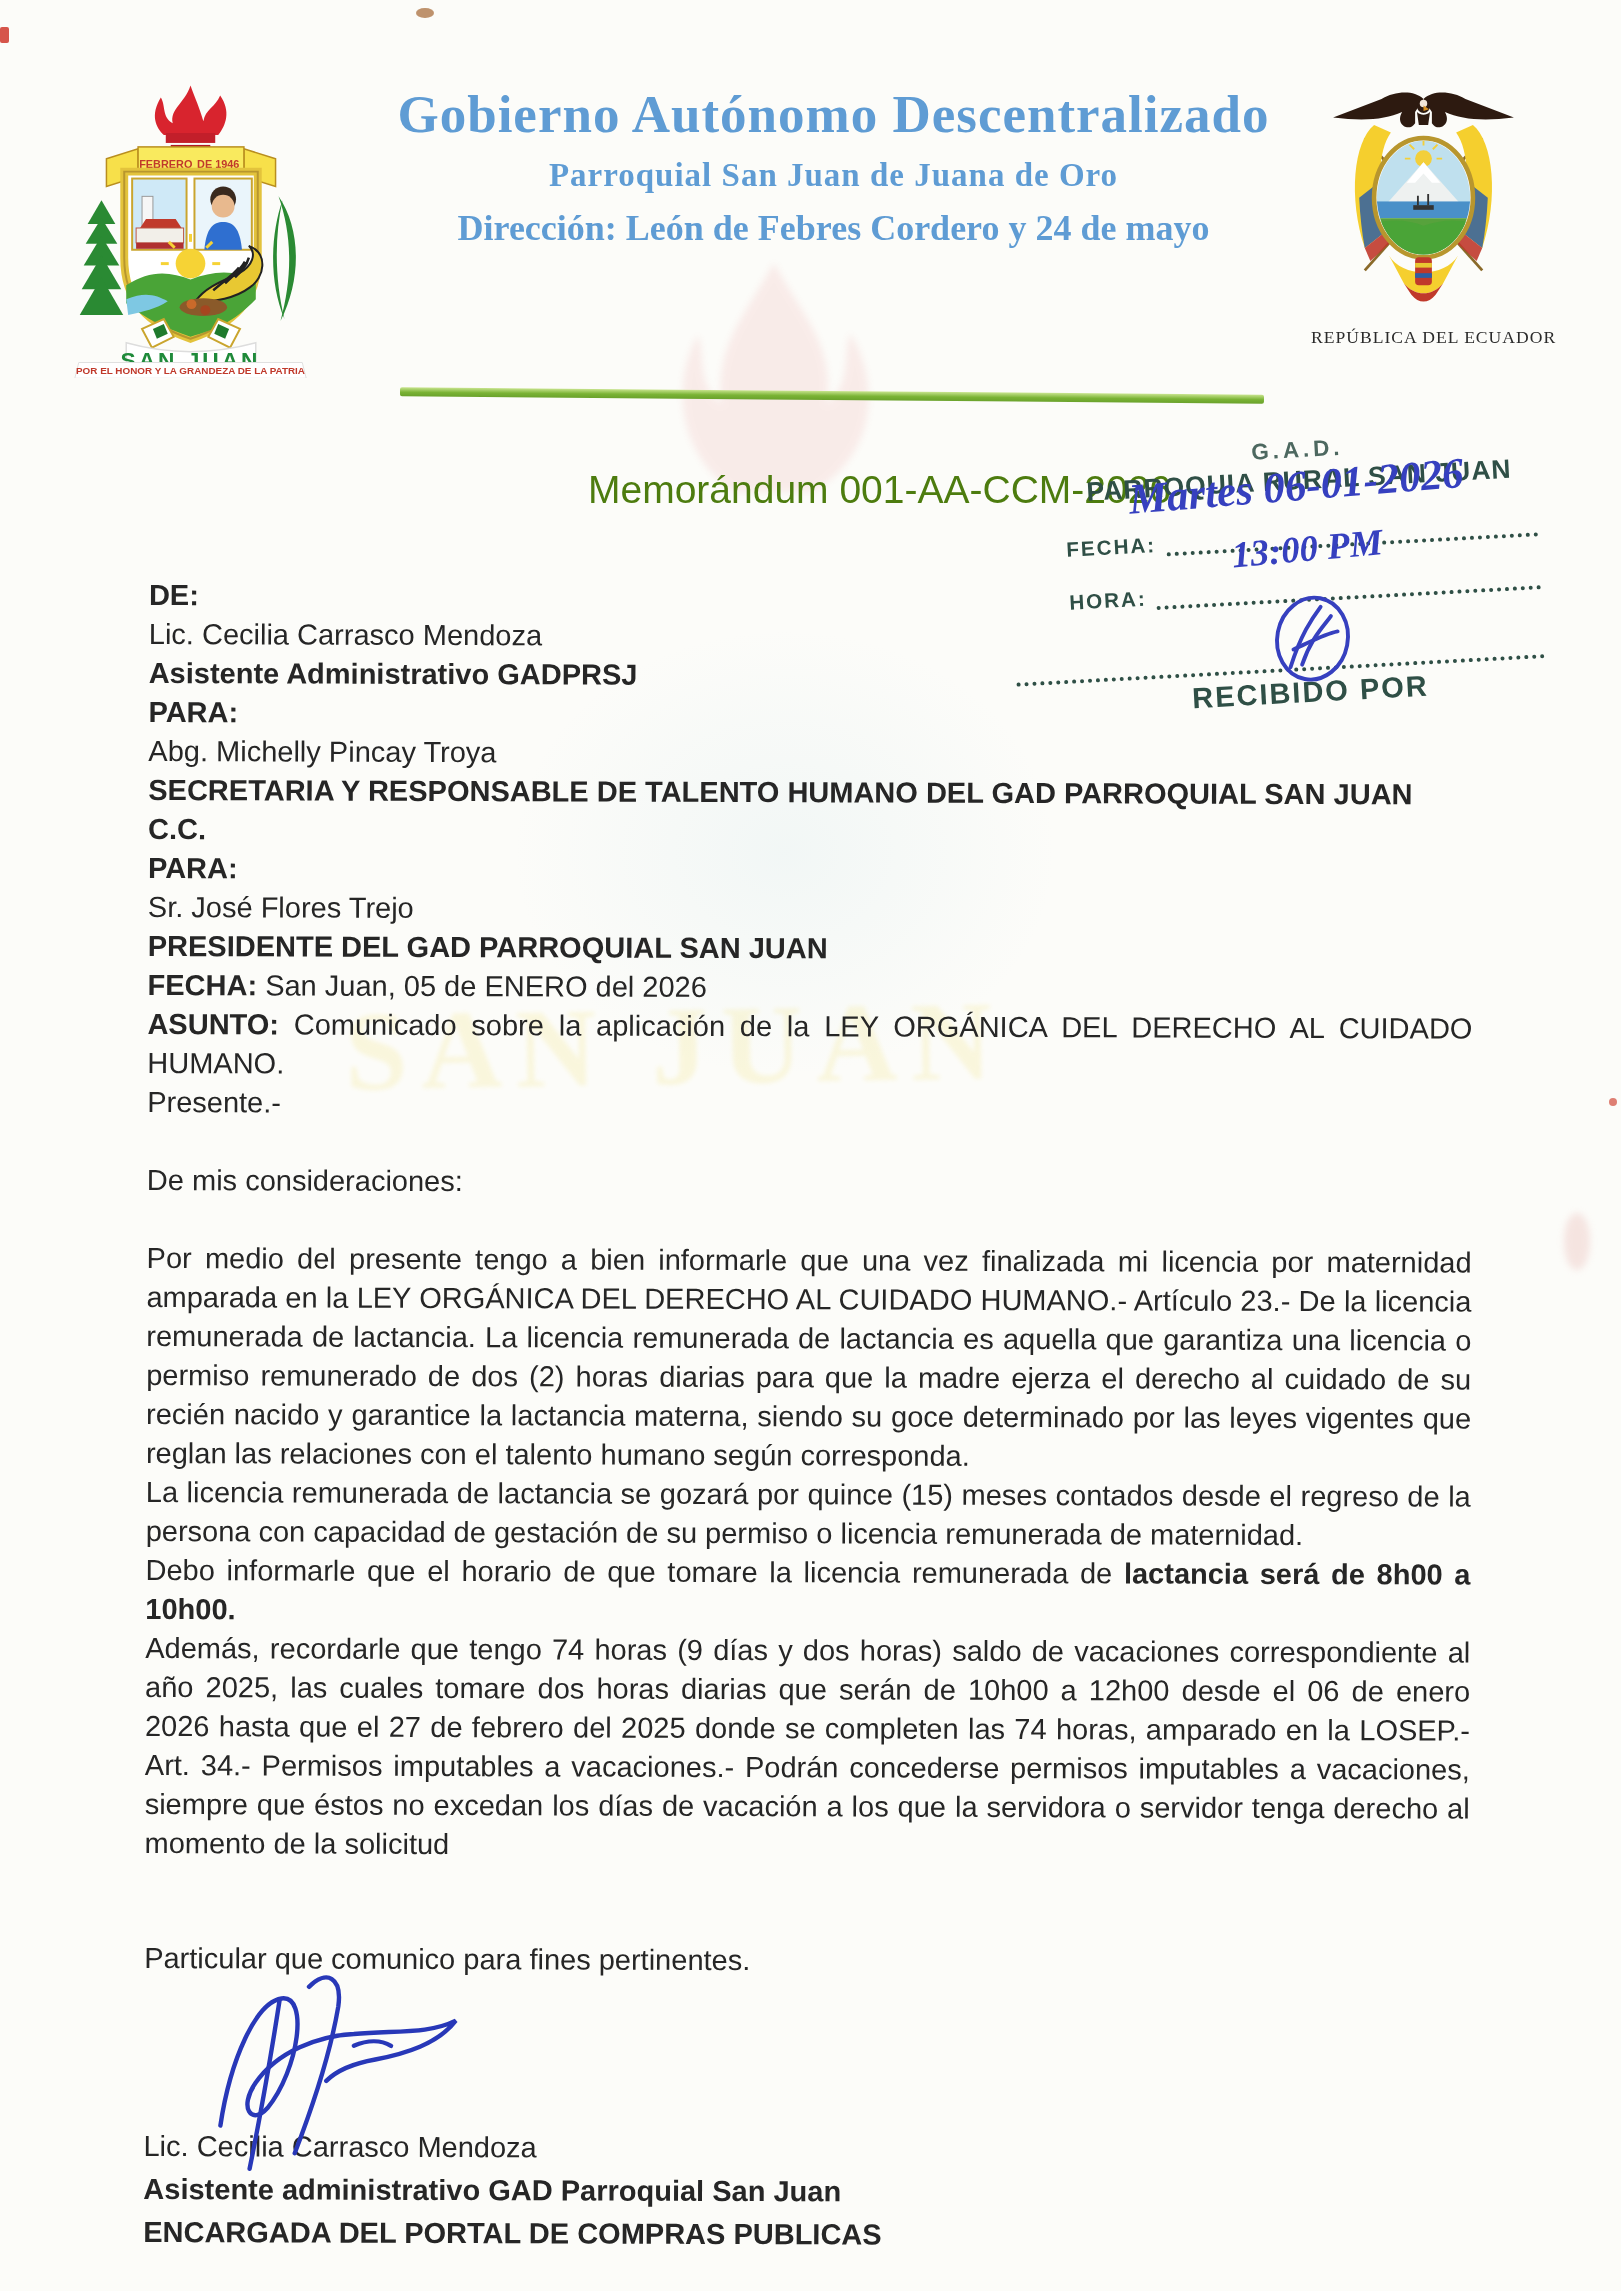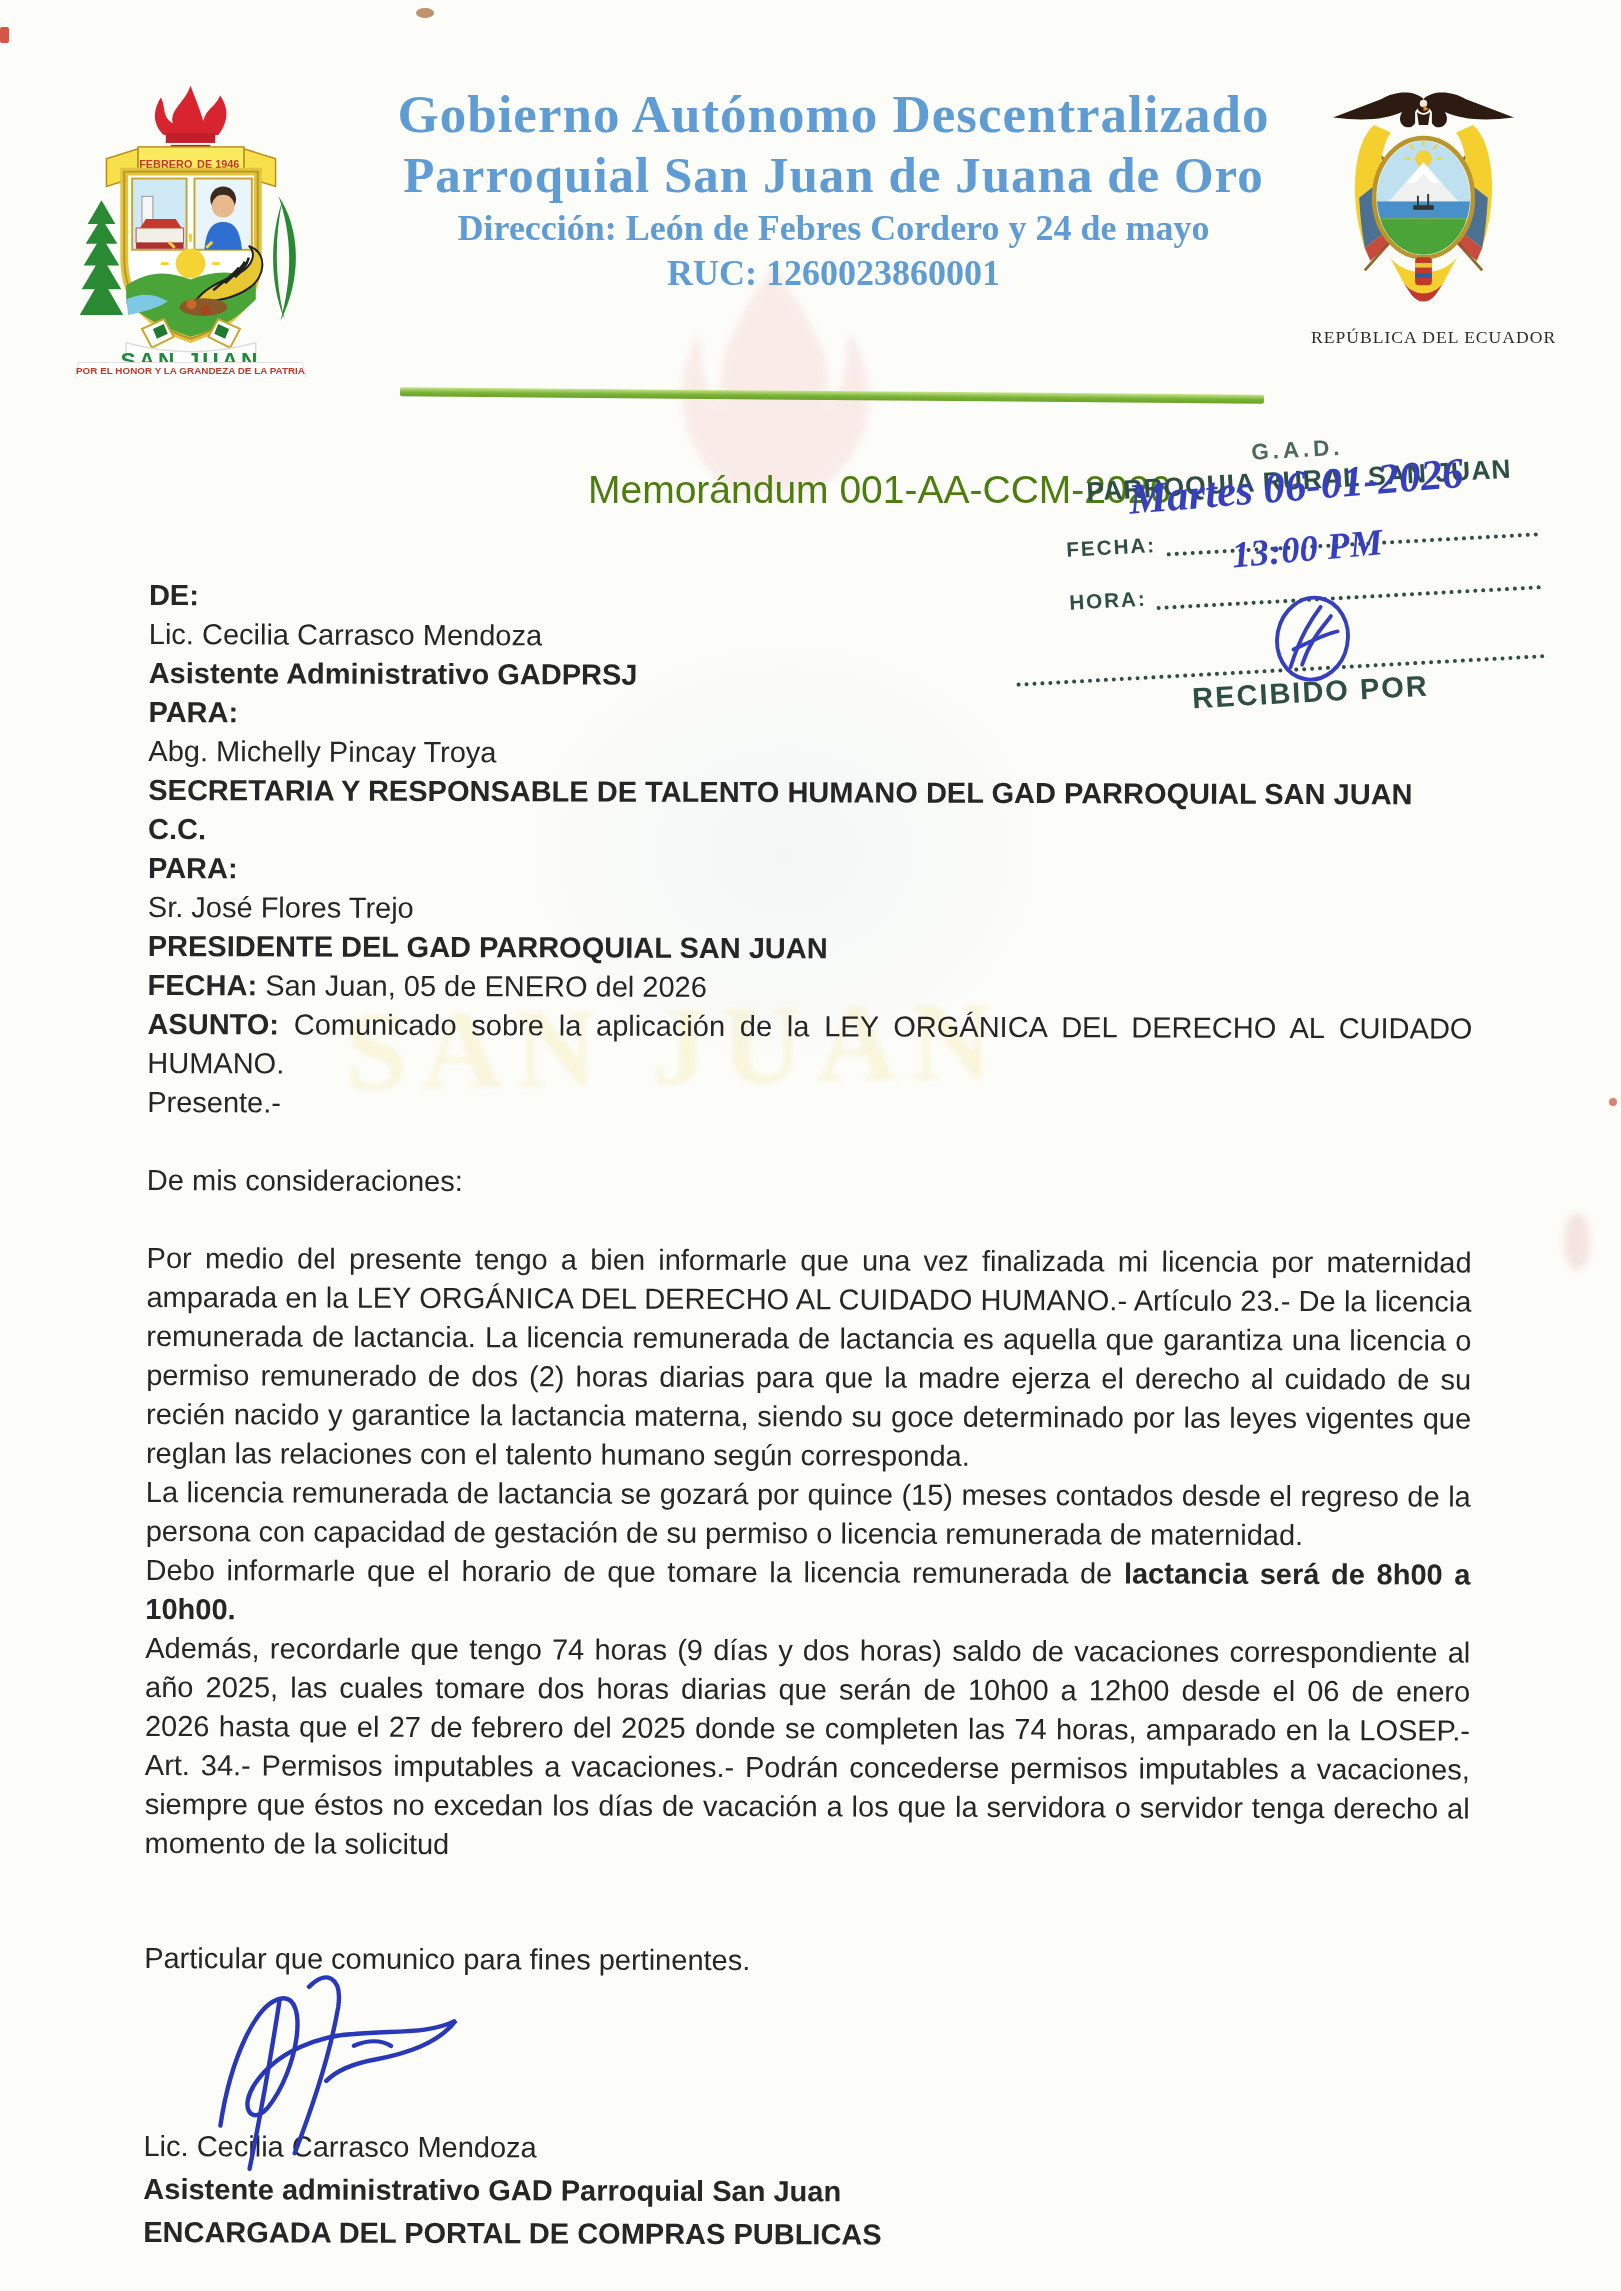--- a/index.html
+++ b/index.html
@@ -7,21 +7,21 @@
     position:relative; width:1621px; height:2292px; margin:0 auto;
     background:#fcfcf9; overflow:hidden;
     font-family:"Liberation Sans", sans-serif; color:#232323;
   }
   
   .hdr-text{
     position:absolute; left:304px; top:84px; width:1059px; text-align:center;
     font-family:"Liberation Serif", serif; font-weight:bold; color:#5f9cd4;
   }
   .hdr-l1{font-size:53px; line-height:61px; letter-spacing:1px;}
-  .hdr-l2{font-size:51px; line-height:61px; letter-spacing:1px;}
+  .hdr-l2{font-size:33px; line-height:61px; letter-spacing:1px;}
   .hdr-sm{font-size:36px; line-height:45px;}
   .green-rule{
     position:absolute; left:400px; top:391px; width:864px; height:8.8px;
     background:linear-gradient(to bottom,#c8e48e,#7ab335 55%,#6aa22c);
     transform:rotate(0.5deg); border-radius:2px;
   }
   .seal-left{position:absolute; left:55px; top:78px; width:272px; height:300px;}
   .seal-right{position:absolute; left:1311px; top:84px; width:257px; text-align:left;}
   .seal-right-caption{
     margin-top:5.9px; font-family:"Liberation Serif", serif; font-size:17.6px;
@@ -233,21 +233,20 @@
         <rect x="106" y="203" width="18" height="5" fill="#2e5fa3"></rect>
       </g>
     </svg>
     <div class="seal-right-caption">REPÚBLICA DEL ECUADOR</div>
   </div>
 
   <div class="hdr-text">
     <div class="hdr-l1">Gobierno Autónomo Descentralizado</div>
     <div class="hdr-l2">Parroquial San Juan de Juana de Oro</div>
     <div class="hdr-sm">Dirección: León de Febres Cordero y 24 de mayo</div>
-    <div class="hdr-sm">RUC: 1260023860001</div>
   </div>
   <div class="green-rule"></div>
 
   <div class="memo-number">Memorándum 001-AA-CCM-2026</div>
 
   <div class="stamp">
     <div class="s-gad">G.A.D.</div>
     <div class="s-org">PARROQUIA RURAL SAN JUAN</div>
     <div class="s-row">
       <span>FECHA:</span>

